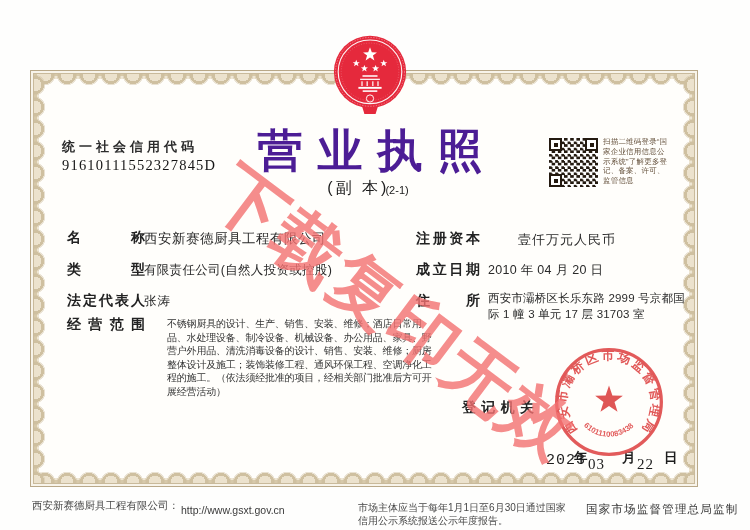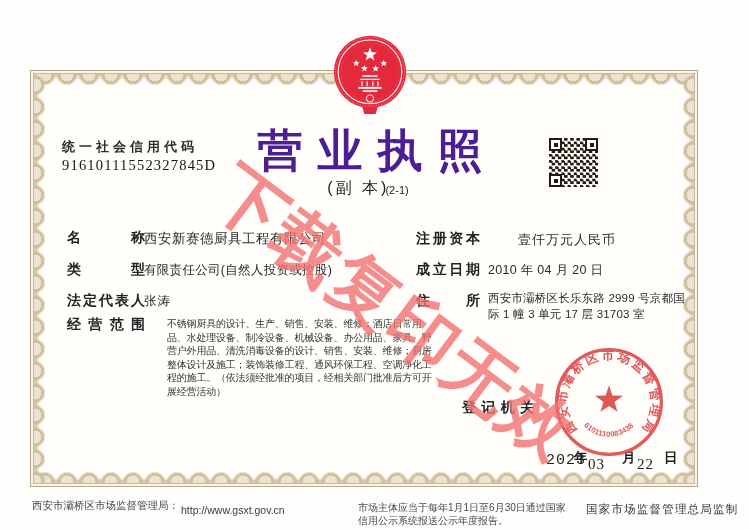--- a/index.html
+++ b/index.html
@@ -135,20 +135,21 @@
   <div class="abs title">营业执照</div>
   <div class="abs subtitle">
     <span>(副  本)</span><span class="copy-no">(2-1)</span>
   </div>
 
   <div class="abs qr">
     <span class="qf qf-tl"></span>
     <span class="qf qf-tr"></span>
     <span class="qf qf-bl"></span>
   </div>
+  <div class="abs qr-caption">扫描二维码登录“国家企业信用信息公示系统”了解更多登记、备案、许可、监管信息</div>
 
   <div class="flabel lab-l" style="top:229px;">名称</div>
   <div class="fvalue v-name">西安新赛德厨具工程有限公司</div>
 
   <div class="flabel lab-l" style="top:261px;">类型</div>
   <div class="fvalue v-type">有限责任公司(自然人投资或控股)</div>
 
   <div class="flabel lab-l" style="top:292px;">法定代表人</div>
   <div class="fvalue v-rep">张涛</div>
 
@@ -184,18 +185,18 @@
   <div class="d d-num d-year">2023</div>
   <div class="d d-unit d-yu">年</div>
   <div class="d d-num d-month">03</div>
   <div class="d d-unit d-mu">月</div>
   <div class="d d-num d-day">22</div>
   <div class="d d-unit d-du">日</div>
 
   <div class="abs watermark">下载复印无效</div>
 
   <div class="foot foot-left">
-    <span>西安市灞桥区市场监督管理局：</span><span class="url">http://www.gsxt.gov.cn</span>
+    <span>西安新赛德厨具工程有限公司：</span><span class="url">http://www.gsxt.gov.cn</span>
   </div>
   <div class="foot foot-mid">市场主体应当于每年1月1日至6月30日通过国家信用公示系统报送公示年度报告。</div>
   <div class="foot foot-right">国家市场监督管理总局监制</div>
 
 </div>
 
 </body></html>

